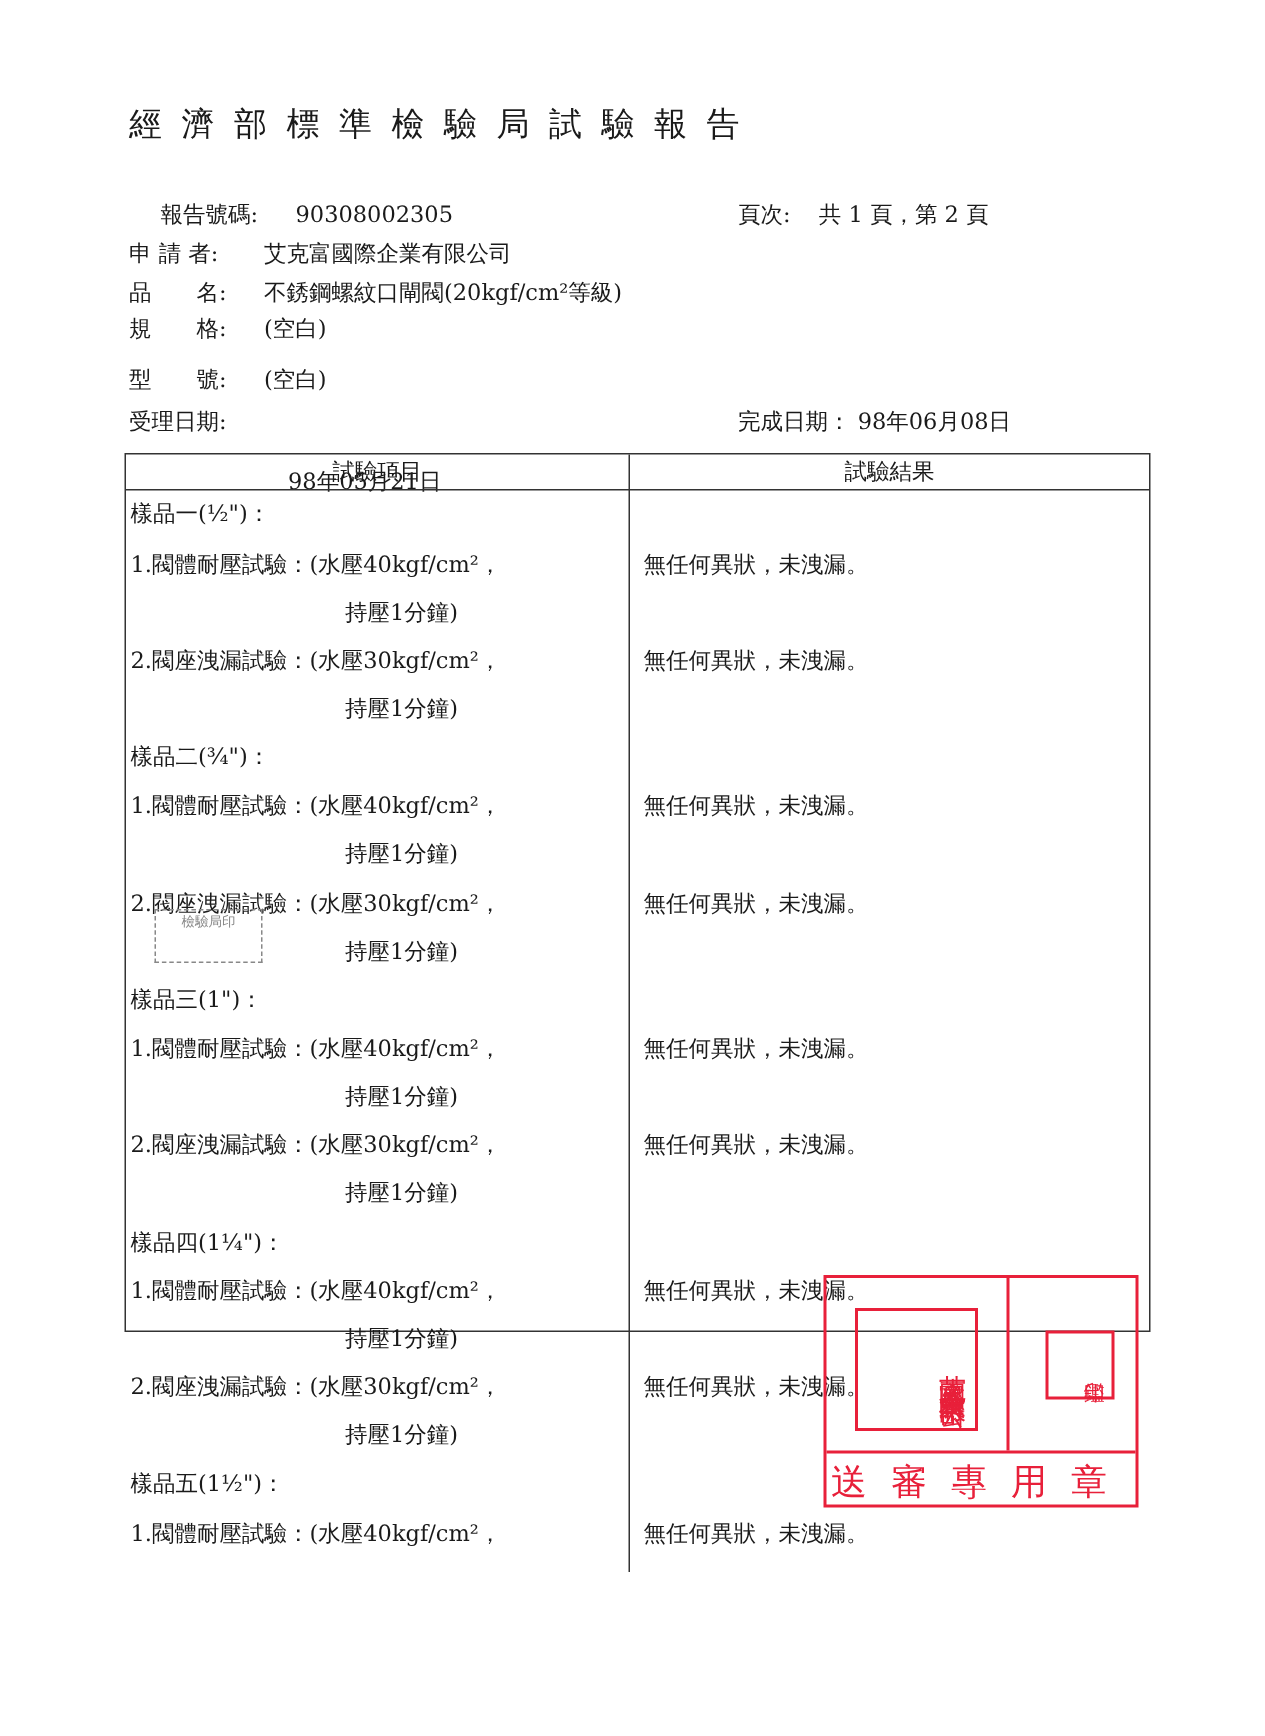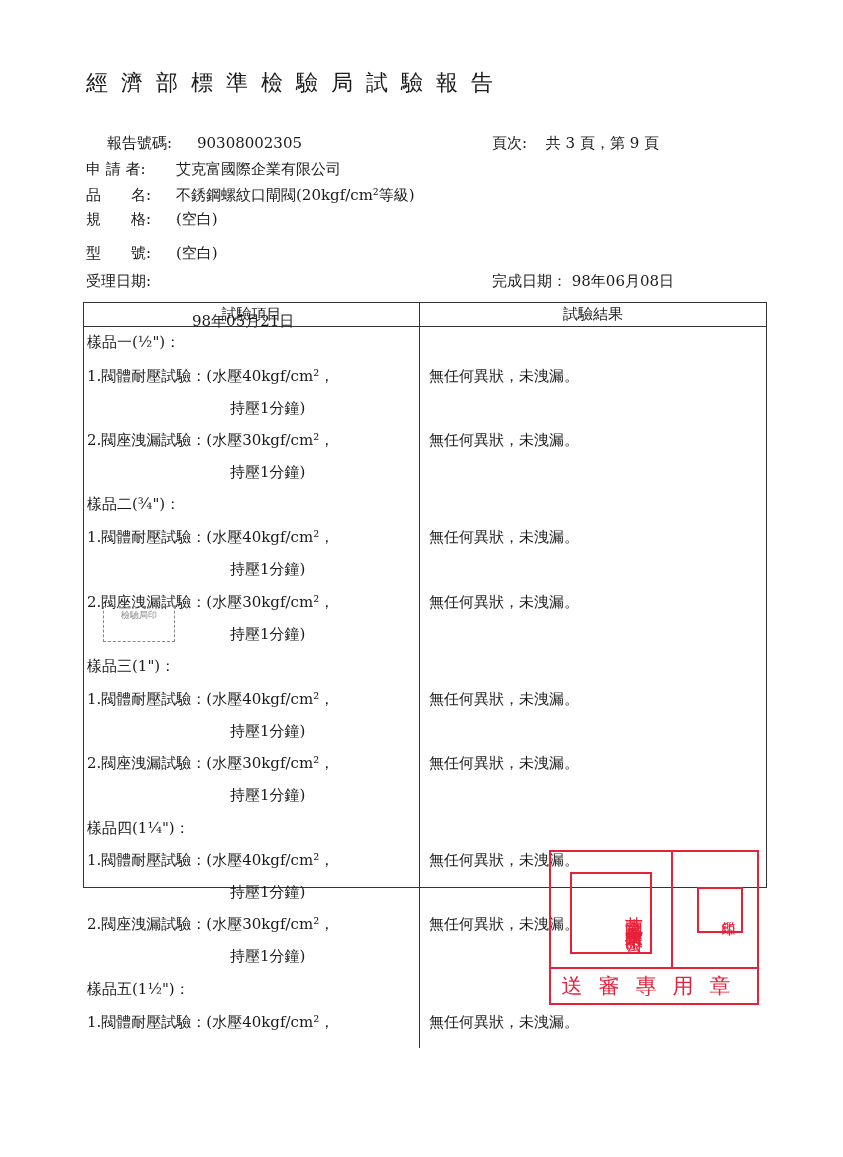--- a/index.html
+++ b/index.html
@@ -18,36 +18,36 @@
   .stamp { position:absolute; left:549px; top:850px; width:210px; height:155px;
            border:2px solid #e8203a; box-sizing:border-box; color:#e8203a; }
   .stamp .vline { position:absolute; left:120px; top:0; width:2px; height:115px; background:#e8203a; }
   .stamp .hline { position:absolute; left:0; right:0; top:115px; height:2px; background:#e8203a; }
   .stamp .seal1 { position:absolute; left:19px; top:20px; width:82px; height:82px; border:2px solid #e8203a;
                   box-sizing:border-box; font-size:18px; line-height:24px; text-align:center; letter-spacing:2px;
                   writing-mode:vertical-rl; padding:4px; }
   .stamp .seal2 { position:absolute; left:146px; top:35px; width:46px; height:46px; border:2px solid #e8203a;
                   box-sizing:border-box; font-size:14px; line-height:18px; text-align:center;
                   writing-mode:vertical-rl; padding:3px; }
-  .stamp .stamp-label { position:absolute; left:0; right:0; top:120px; text-align:center; font-size:21px; letter-spacing:16px; }
+  .stamp .stamp-label { position:absolute; left:0; right:0; top:120px; text-align:center; font-size:24px; letter-spacing:16px; }
   .smallstamp { position:absolute; left:103px; top:606px; width:70px; height:34px; border:1px dashed #888;
                 color:#888; font-size:9px; line-height:16px; text-align:center; }
 </style>
 </head>
 <body>
 
 <div class="abs title">經濟部標準檢驗局試驗報告</div>
 
 <div class="abs meta" style="left:86px;top:134px;margin-left:21px;">
   <span>報告號碼:</span>
   <span style="position:absolute;left:90px;">90308002305</span>
 </div>
 <div class="abs meta" style="left:492px;top:134px;">
   <span>頁次:</span>
-  <span style="margin-left:14px;">共 3 頁，第 9 頁</span>
+  <span style="margin-left:14px;">共 1 頁，第 2 頁</span>
 </div>
 <div class="abs meta" style="left:86px;top:160px;">
   <span>申 請 者:</span>
   <span style="position:absolute;left:90px;">艾克富國際企業有限公司</span>
 </div>
 <div class="abs meta" style="left:86px;top:186px;">
   <span>品　　名:</span>
   <span style="position:absolute;left:90px;">不銹鋼螺紋口閘閥(20kgf/cm²等級)</span>
 </div>
 <div class="abs meta" style="left:86px;top:210px;text-align:right;">

